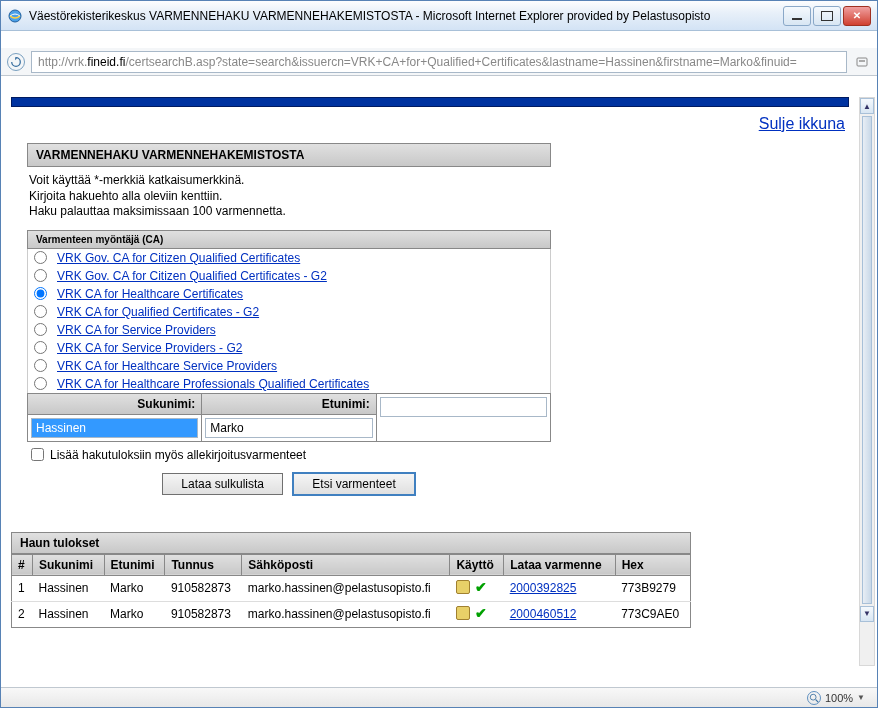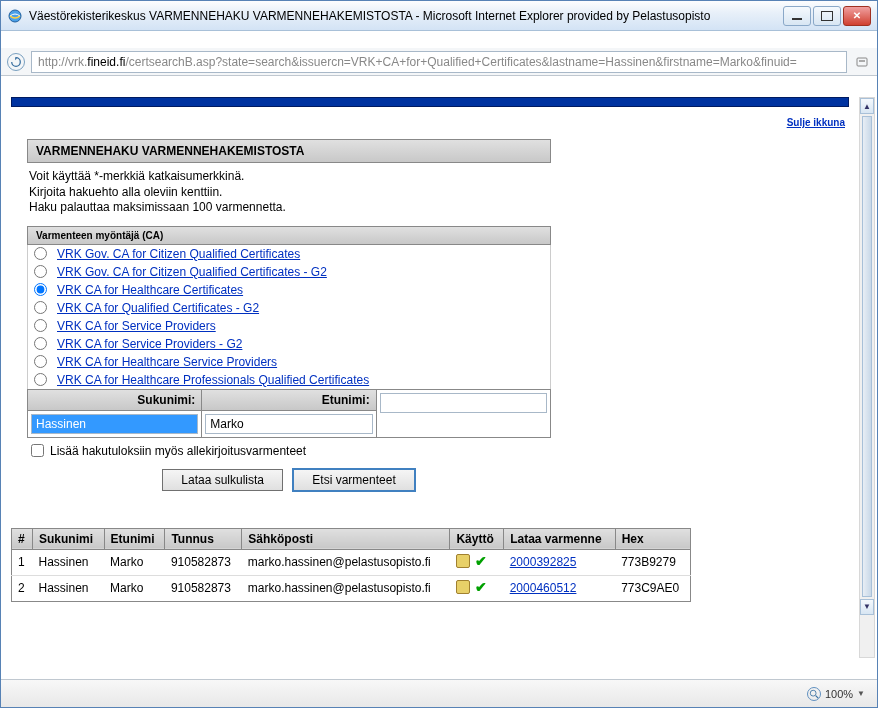--- a/index.html
+++ b/index.html
@@ -24,21 +24,21 @@
     .compat-icon { width: 18px; height: 18px; margin-left: 6px; color:#888; display:flex; align-items:center; justify-content:center;}
     
     .content-area { flex: 1; overflow: auto; background: #fff; position: relative; padding: 4px 10px 4px 10px; }
     .scrollbar-stub { position:absolute; right:2px; top:4px; width:16px; height: calc(100% - 8px); background:#f0f0f0; border:1px solid #d8d8d8;}
     .scroll-thumb { background: linear-gradient(to right,#e8eef5,#c8d8e8); border:1px solid #a8c0d8; height: 86%; margin:2px;}
     .scroll-arrow { height:16px; border:1px solid #a8c0d8; background:linear-gradient(to bottom,#f5f9fd,#d8e6f3); display:flex; align-items:center; justify-content:center; font-size:8px; color:#336;}
     
     .inner { margin-right: 18px; }
     .bluebar { height: 10px; background: #0033a0; border: 1px solid #001a60; }
     .close-link { text-align: right; padding: 8px 4px 10px; }
-    .close-link a { color: #0030c0; font-weight: bold; text-decoration: underline; font-size: 10px; text-align: center;}
+    .close-link a { color: #0030c0; font-weight: normal; text-decoration: underline; font-size: 16px; text-align: center;}
     
     .panel { width: 540px; padding-left: 16px; }
     .panel-header { background: linear-gradient(to bottom, #e0e0e0, #c8c8c8); border: 1px solid #888; padding: 4px 8px; font-weight: bold; font-size: 12px; }
     .panel-body { padding: 6px 2px 10px; font-size: 12px; line-height: 1.3; }
     
     .section-header { background: linear-gradient(to bottom, #e0e0e0, #c8c8c8); border: 1px solid #888; padding: 3px 8px; font-weight: bold; font-size: 10px; }
     
     .ca-list { border-left:1px solid #ccc; border-right:1px solid #ccc; }
     .ca-row { display: flex; align-items: center; padding: 2px 6px; }
     .ca-row input[type=radio] { margin-right: 10px; }
@@ -63,21 +63,21 @@
     .results-header { background: linear-gradient(to bottom, #e0e0e0, #c8c8c8); border:1px solid #888; padding: 3px 8px; font-weight:bold;}
     .results-table { width: 100%; border-collapse: collapse; border:1px solid #888;}
     .results-table th { background: linear-gradient(to bottom, #e0e0e0, #c8c8c8); border:1px solid #888; padding: 3px 6px; text-align:left; font-size:12px;}
     .results-table td { padding: 4px 6px; font-size:12px; border-top:1px solid #ddd; vertical-align:middle;}
     .results-table a { color:#0030c0; text-decoration:underline;}
     .icon-cell { display:inline-flex; gap:4px; align-items:center;}
     .mini-icon { width:14px; height:14px; display:inline-flex; align-items:center; justify-content:center; font-size:11px;}
     .cert-icon { background:#e8d068; border:1px solid #a08030; border-radius:2px;}
     .check-icon { color:#00a000; font-weight:bold; font-size:14px;}
     
-    .statusbar { height: 28px; border-top: 1px solid #c0c8d0; background: linear-gradient(to bottom, #f8f8f8, #e8e8e8); display:flex; align-items:center; justify-content:flex-end; padding: 0 12px; font-size:11px; color:#333;}
+    .statusbar { height: 20px; border-top: 1px solid #c0c8d0; background: linear-gradient(to bottom, #f8f8f8, #e8e8e8); display:flex; align-items:center; justify-content:flex-end; padding: 0 12px; font-size:11px; color:#333;}
     .zoom-icon { width:14px; height:14px; margin-right:4px; border-radius:50%; border:1px solid #6090c0; display:inline-flex; align-items:center; justify-content:center; font-size:9px; color:#3a70a0;}
     .zoom-drop { margin-left:4px; font-size:8px; color:#555;}
   </style>
 </head>
 <body>
 
 <div class="window">
 
   <div class="titlebar">
     <span class="titlebar-icon">
@@ -190,20 +190,21 @@
           <span>Lisää hakutuloksiin myös allekirjoitusvarmenteet</span>
         </div>
 
         <div class="button-row">
           <button class="btn">Lataa sulkulista</button>
           <button class="btn primary">Etsi varmenteet</button>
         </div>
       </div>
 
       <div class="results">
+        <div class="results-header">Haun tulokset</div>
         <table class="results-table">
           <thead>
             <tr>
               <th>#</th>
               <th>Sukunimi</th>
               <th>Etunimi</th>
               <th>Tunnus</th>
               <th>Sähköposti</th>
               <th>Käyttö</th>
               <th>Lataa varmenne</th>

